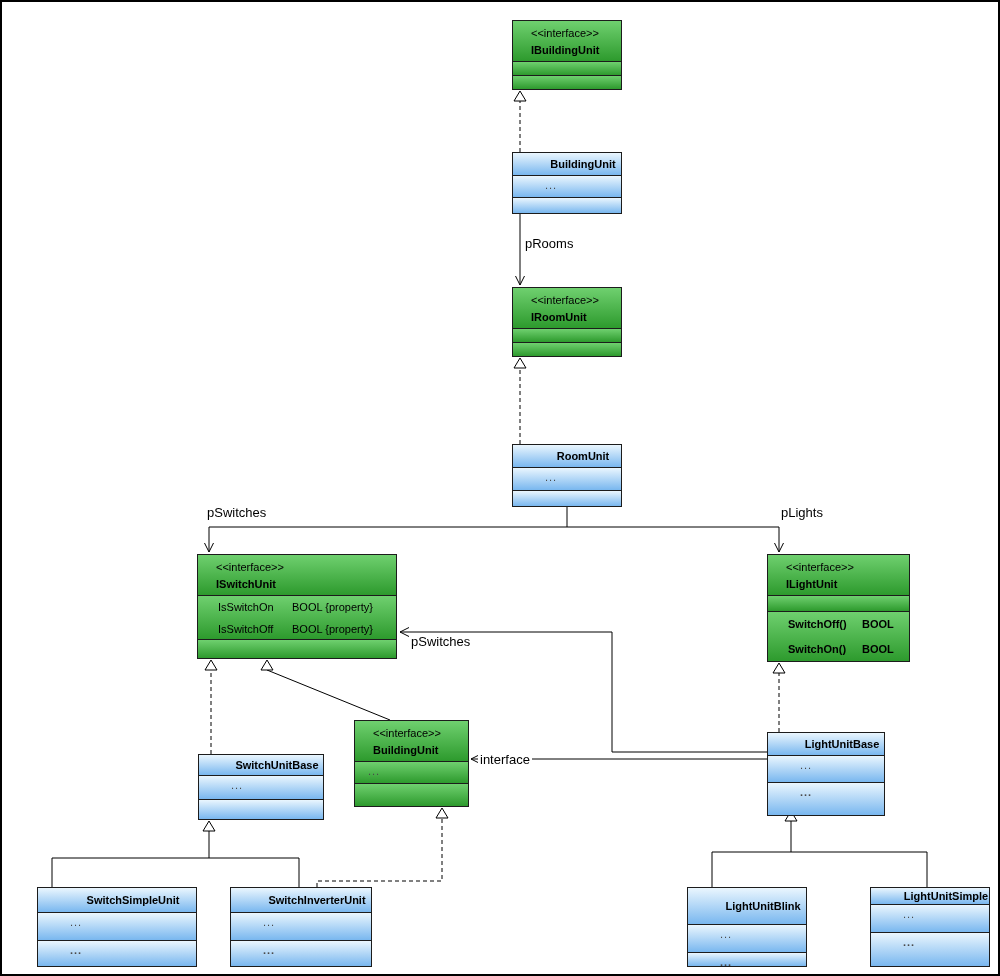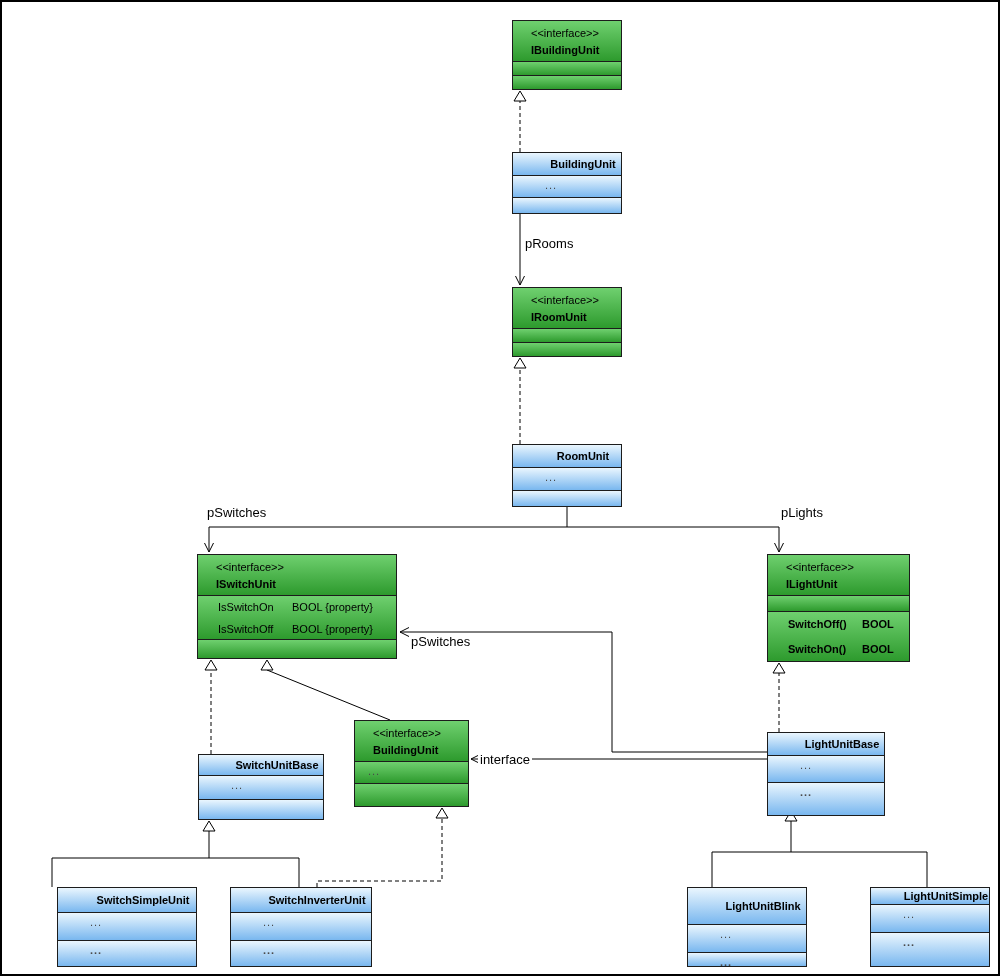--- a/index.html
+++ b/index.html
@@ -171,21 +171,21 @@
     <div class="comp dots" style="height:24px">...</div>
     <div class="comp grow"></div>
   </div>
 
   <div class="uml-box cls" style="left:765px;top:730px;width:118px;height:84px">
     <div class="comp title" style="height:22px">LightUnitBase</div>
     <div class="comp dots" style="height:27px">...</div>
     <div class="comp grow dots">...</div>
   </div>
 
-  <div class="uml-box cls" style="left:55px;top:885px;width:140px;height:80px">
+  <div class="uml-box cls" style="left:35px;top:885px;width:160px;height:80px">
     <div class="comp title" style="height:24px">SwitchSimpleUnit</div>
     <div class="comp dots" style="height:28px">...</div>
     <div class="comp grow dots">...</div>
   </div>
 
   <div class="uml-box cls" style="left:228px;top:885px;width:142px;height:80px">
     <div class="comp title" style="height:24px">SwitchInverterUnit</div>
     <div class="comp dots" style="height:28px">...</div>
     <div class="comp grow dots">...</div>
   </div>

